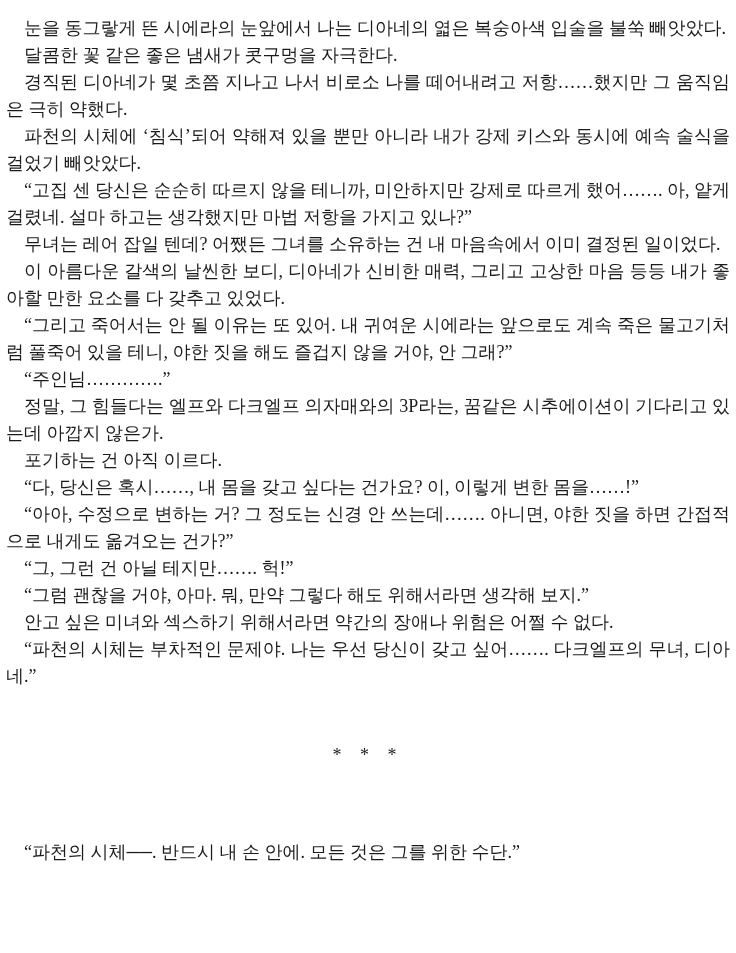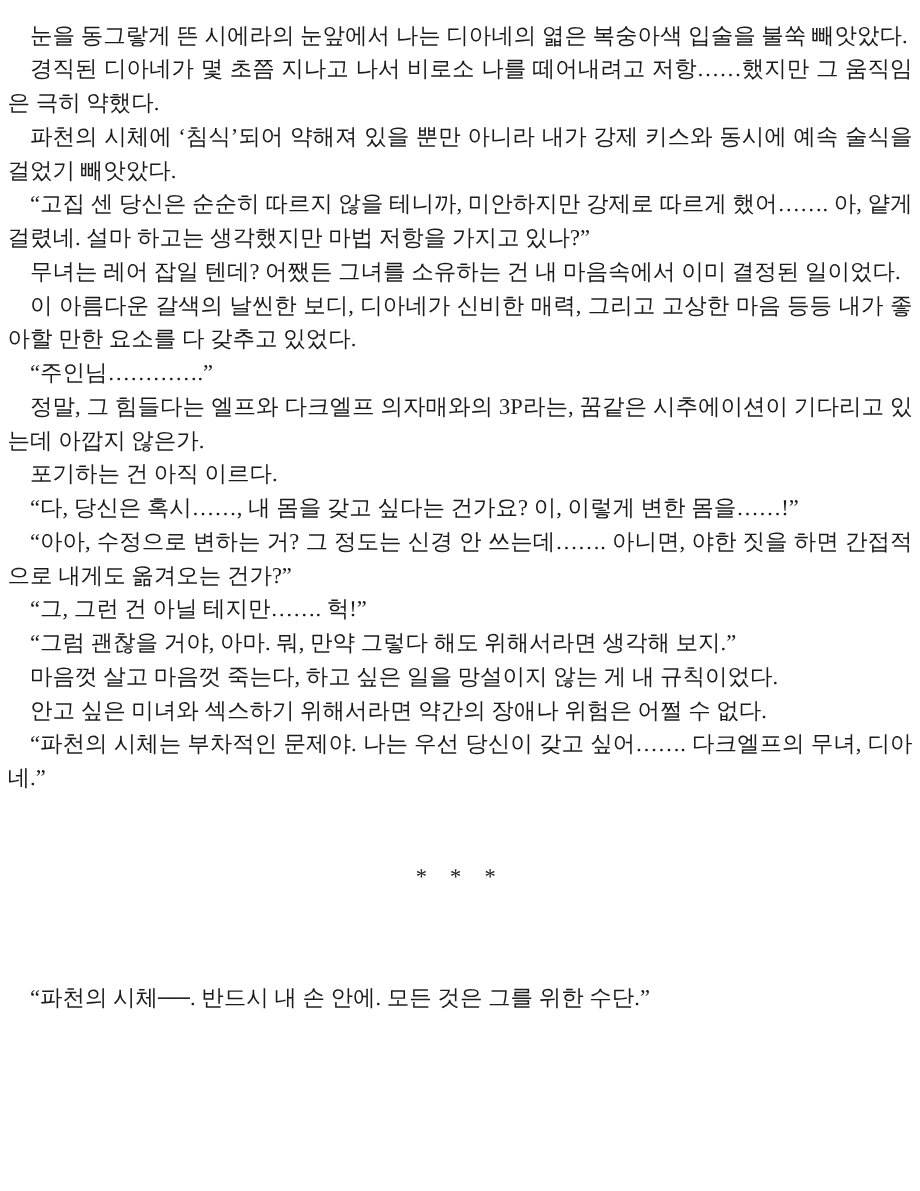--- a/index.html
+++ b/index.html
@@ -38,33 +38,34 @@
     letter-spacing: 7px;
     color: #222222;
   }
 </style>
 </head>
 <body>
 
 <div class="page">
   <div>
       <p class="para">눈을 동그랗게 뜬 시에라의 눈앞에서 나는 디아네의 엷은 복숭아색 입술을 불쑥 빼앗았다.</p>
+      <p class="para">달콤한 꽃 같은 좋은 냄새가 콧구멍을 자극한다.</p>
       <p class="para">경직된 디아네가 몇 초쯤 지나고 나서 비로소 나를 떼어내려고 저항……했지만 그 움직임은 극히 약했다.</p>
       <p class="para">파천의 시체에 ‘침식’되어 약해져 있을 뿐만 아니라 내가 강제 키스와 동시에 예속 술식을 걸었기 빼앗았다.</p>
       <p class="para">“고집 센 당신은 순순히 따르지 않을 테니까, 미안하지만 강제로 따르게 했어……. 아, 얕게 걸렸네. 설마 하고는 생각했지만 마법 저항을 가지고 있나?”</p>
       <p class="para">무녀는 레어 잡일 텐데? 어쨌든 그녀를 소유하는 건 내 마음속에서 이미 결정된 일이었다.</p>
       <p class="para">이 아름다운 갈색의 날씬한 보디, 디아네가 신비한 매력, 그리고 고상한 마음 등등 내가 좋아할 만한 요소를 다 갖추고 있었다.</p>
+      <p class="para">“그리고 죽어서는 안 될 이유는 또 있어. 내 귀여운 시에라는 앞으로도 계속 죽은 물고기처럼 풀죽어 있을 테니, 야한 짓을 해도 즐겁지 않을 거야, 안 그래?”</p>
       <p class="para">“주인님………….”</p>
       <p class="para">정말, 그 힘들다는 엘프와 다크엘프 의자매와의 3P라는, 꿈같은 시추에이션이 기다리고 있는데 아깝지 않은가.</p>
       <p class="para">포기하는 건 아직 이르다.</p>
       <p class="para">“다, 당신은 혹시……, 내 몸을 갖고 싶다는 건가요? 이, 이렇게 변한 몸을……!”</p>
       <p class="para">“아아, 수정으로 변하는 거? 그 정도는 신경 안 쓰는데……. 아니면, 야한 짓을 하면 간접적으로 내게도 옮겨오는 건가?”</p>
       <p class="para">“그, 그런 건 아닐 테지만……. 헉!”</p>
       <p class="para">“그럼 괜찮을 거야, 아마. 뭐, 만약 그렇다 해도 위해서라면 생각해 보지.”</p>
-      <p class="para">마음껏 살고 마음껏 죽는다, 하고 싶은 일을 망설이지 않는 게 내 규칙이었다.</p>
       <p class="para">안고 싶은 미녀와 섹스하기 위해서라면 약간의 장애나 위험은 어쩔 수 없다.</p>
       <p class="para">“파천의 시체는 부차적인 문제야. 나는 우선 당신이 갖고 싶어……. 다크엘프의 무녀, 디아네.”</p>
     </div>
 
   <div class="scene-separator">* * *</div>
 
   <div>
       <p class="para">“파천의 시체──. 반드시 내 손 안에. 모든 것은 그를 위한 수단.”</p>
     </div>
 </div>

